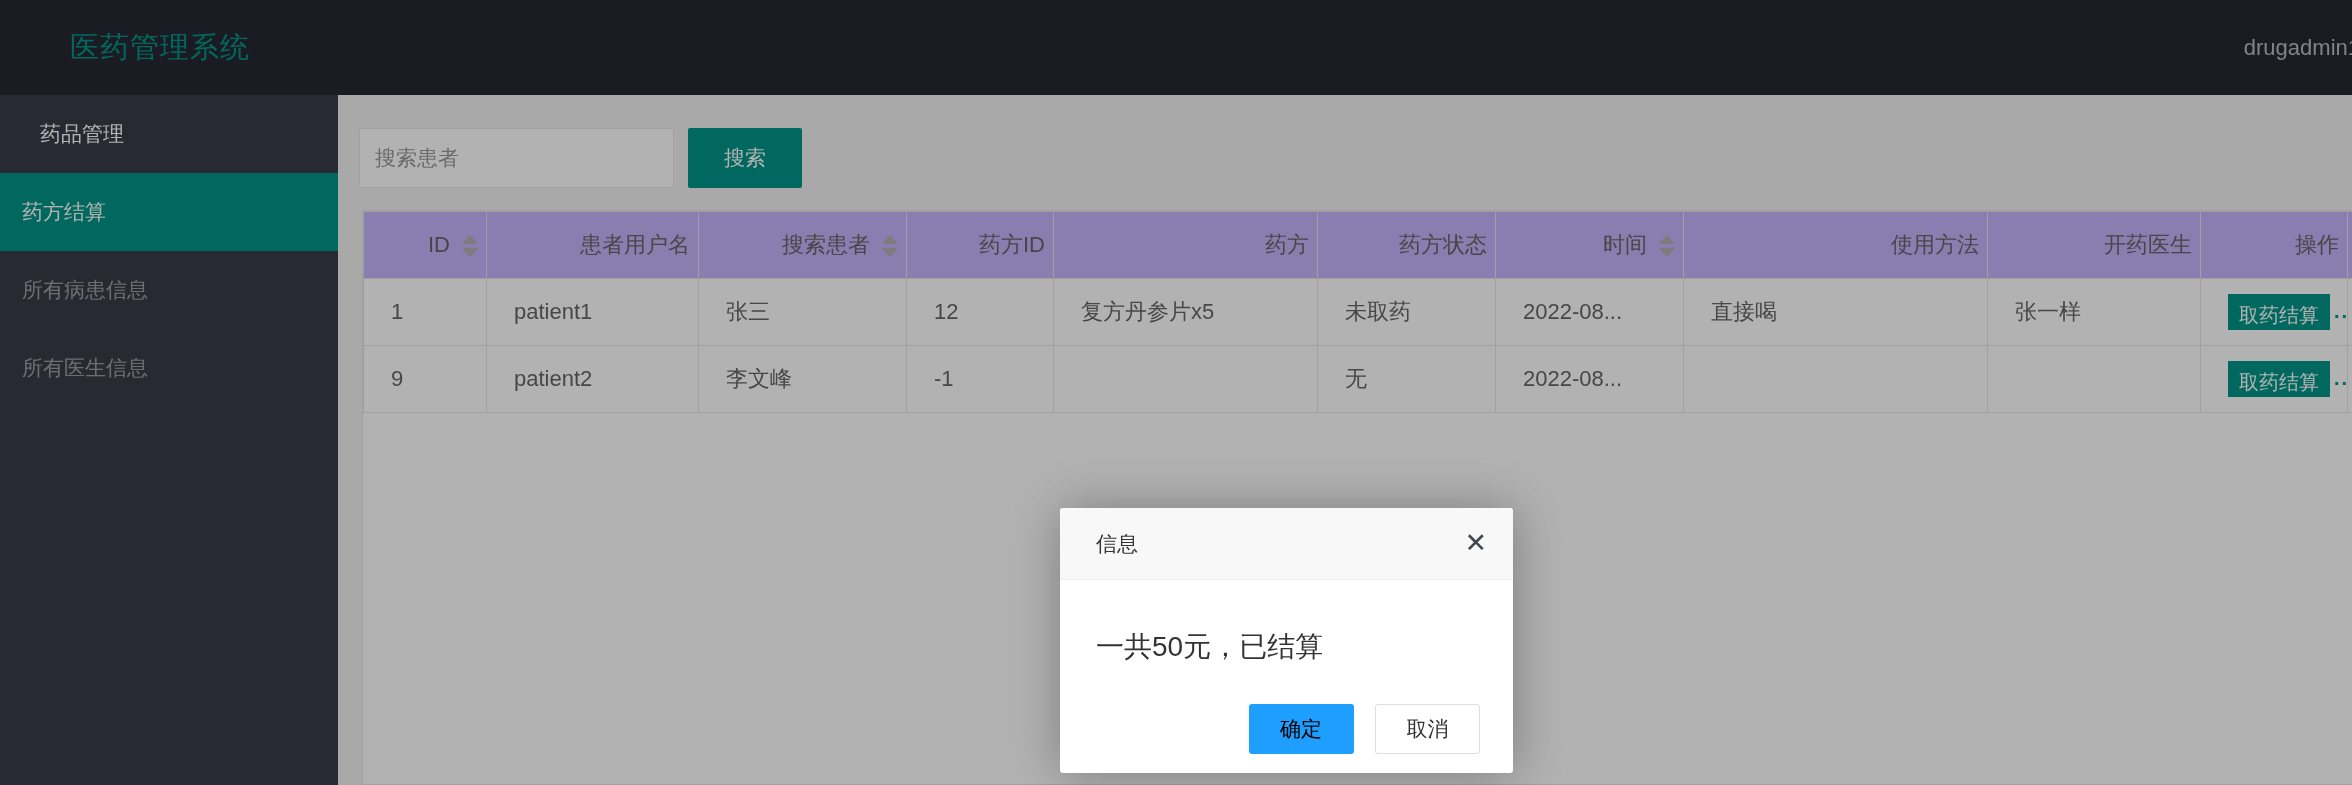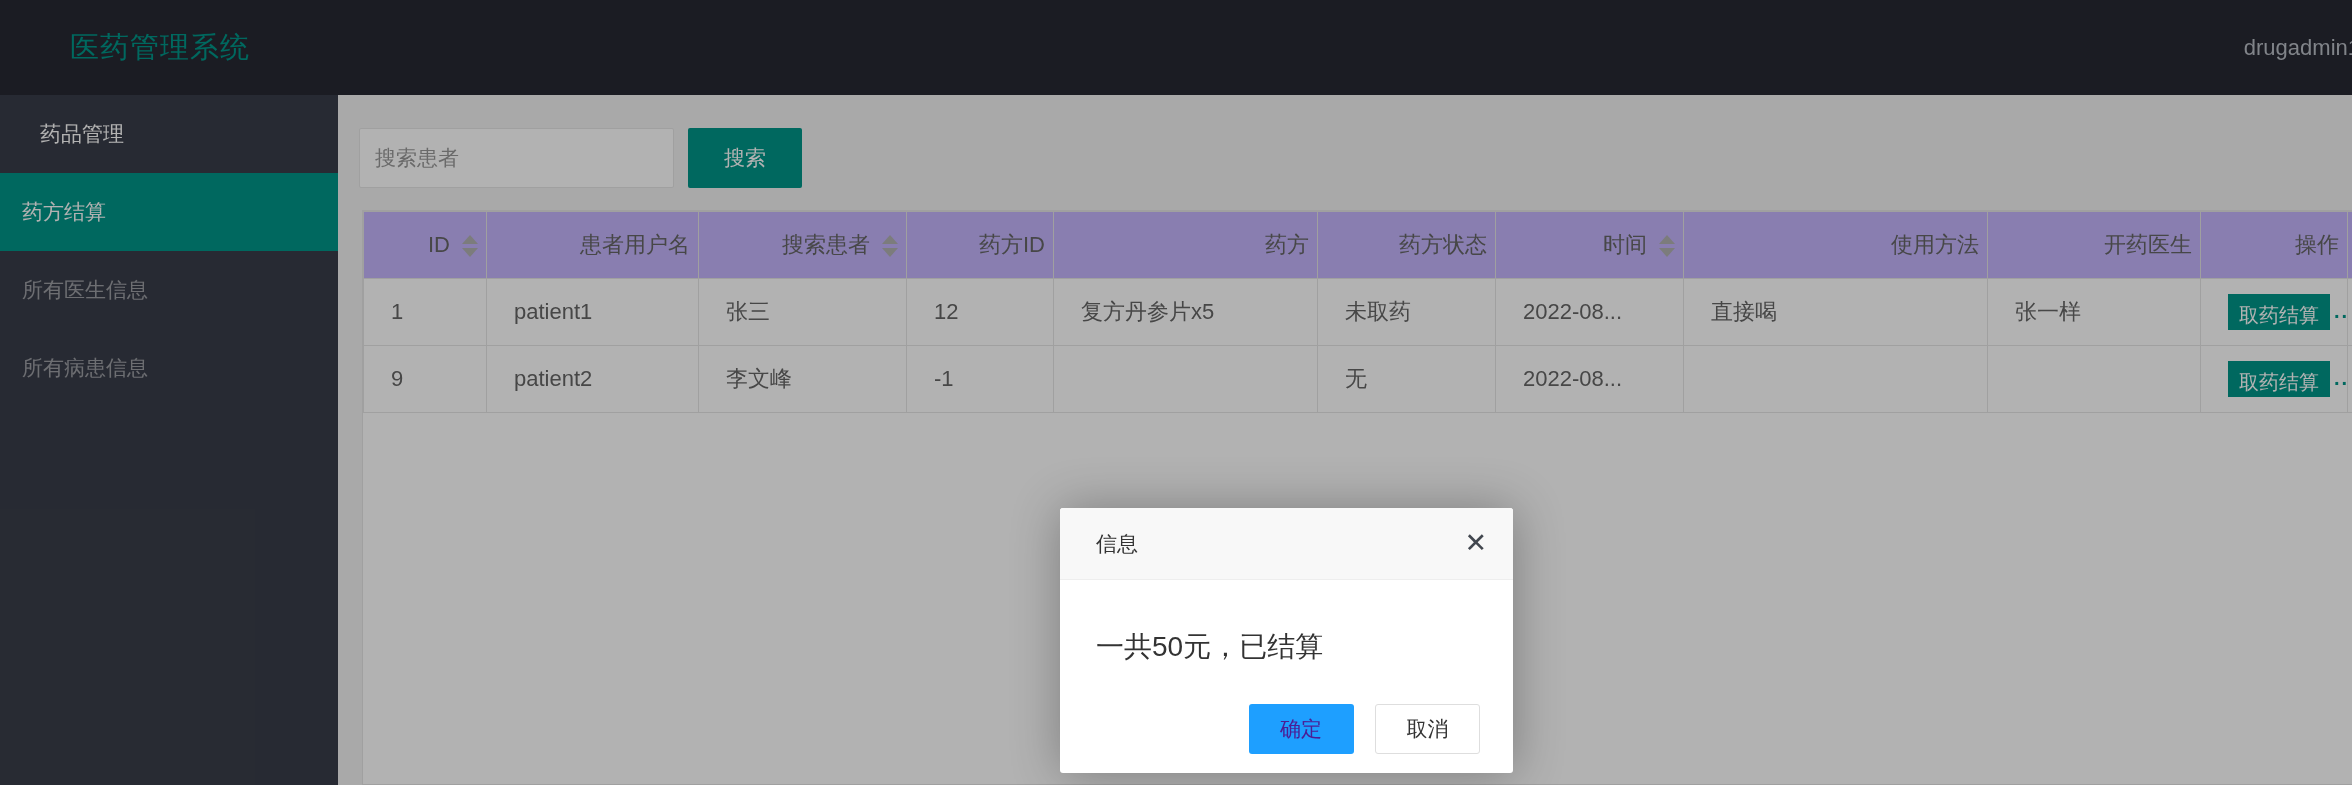--- a/index.html
+++ b/index.html
@@ -71,39 +71,39 @@
   .dialog { position:absolute; left:1040px; top:508px; width:453px; height:265px;
             background:#fff; border-radius:3px; z-index:20;
             box-shadow:1px 1px 50px rgba(0,0,0,0.3);margin-left:20px; }
   .dialog-header { height:71px; background:#f8f8f8; border-bottom:1px solid #eeeeee;
                    border-radius:3px 3px 0 0; position:relative; }
   .dialog-title { line-height:71px; padding-left:36px; font-size:21px; color:#333; }
   .dialog-close { position:absolute; right:26px; top:0; line-height:71px; font-size:27px;
                   color:#42474f; cursor:pointer; }
   .dialog-body { padding:48px 36px 0 36px; font-size:28px; color:#333; }
   .dialog-footer { position:absolute; right:33px; bottom:19px; }
-  .btn-confirm { width:105px; height:50px; background:#1E9FFF; color:#4c1d95; border:none;
+  .btn-confirm { width:105px; height:50px; background:#1E9FFF; color:#000000; border:none;
                  border-radius:3px; font-size:21px; cursor:pointer; font-family:inherit; }
   .btn-cancel  { width:105px; height:50px; background:#fff; color:#333; border:1px solid #dedede;
                  border-radius:3px; font-size:21px; cursor:pointer; margin-left:17px;
                  box-sizing:border-box; font-family:inherit; }
 </style>
 </head>
 <body>
 
 <div class="app-header">
   <div class="app-title">医药管理系统</div>
   <div class="app-user">drugadmin1</div>
 </div>
 
 <div class="sidebar">
   <div class="nav-item bright">药品管理</div>
   <div class="nav-item active">药方结算</div>
+  <div class="nav-item">所有病患信息</div>
   <div class="nav-item">所有医生信息</div>
-  <div class="nav-item">所有病患信息</div>
 </div>
 
 <div class="content">
 
   <input class="search-input" placeholder="搜索患者" style="">
   <button class="search-btn">搜索</button>
 
   <div class="table-card">
     <table class="data">
       <colgroup>

